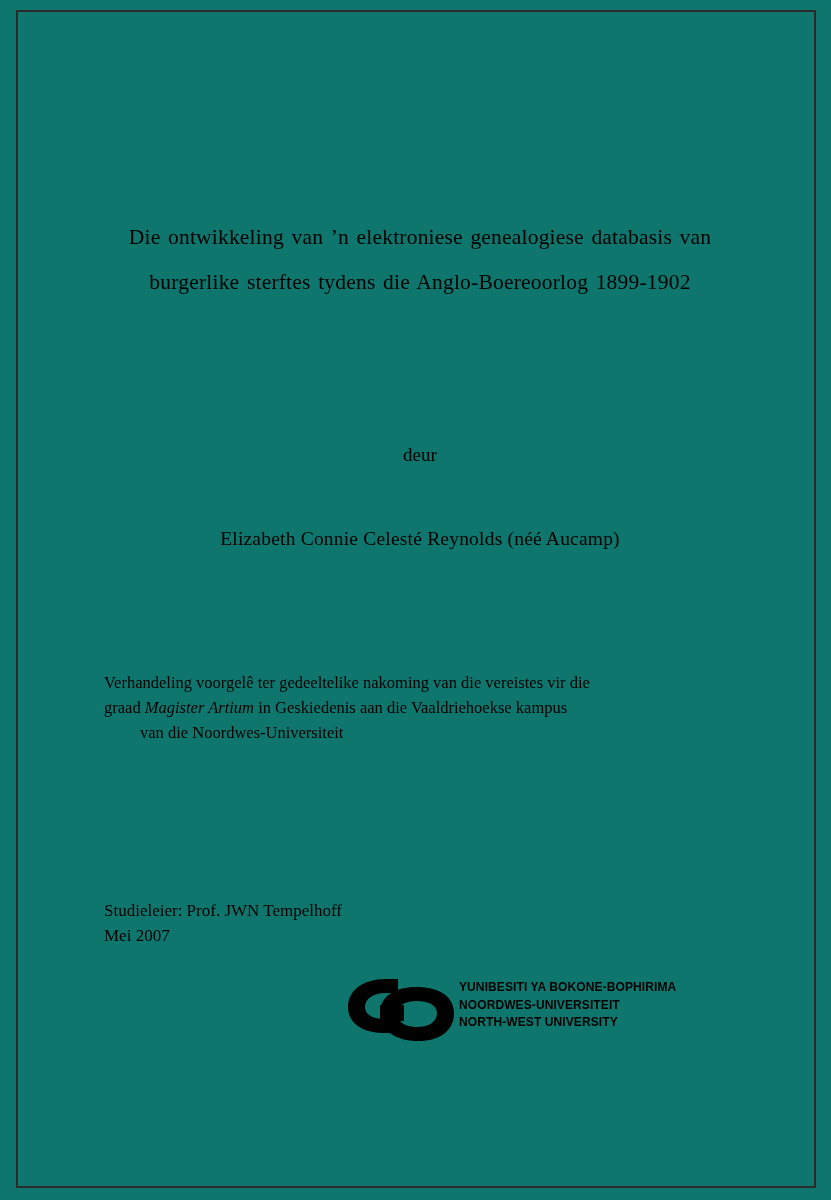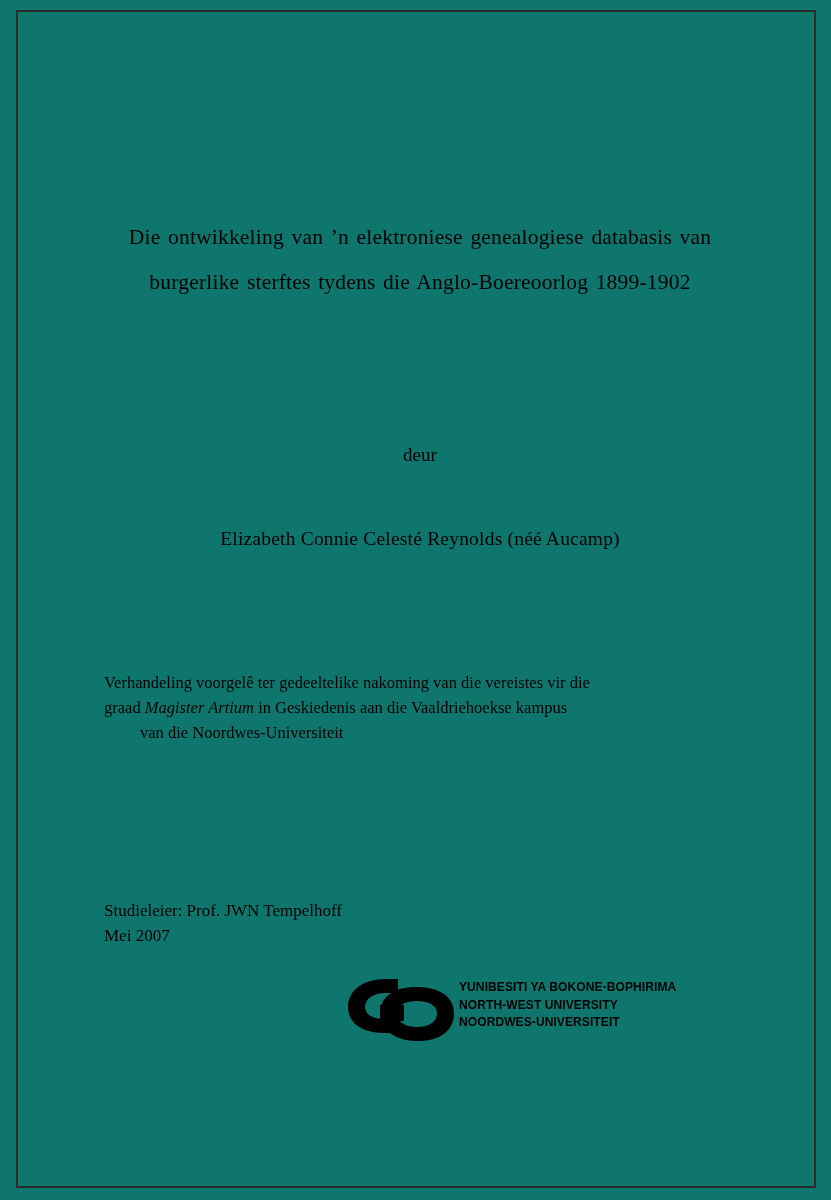--- a/index.html
+++ b/index.html
@@ -155,19 +155,19 @@
     <div class="logo-wrap">
       <svg class="logo-mark" viewBox="0 0 110 66">
         <g fill="#000000">
           <path d="M40 2 C16 2 2 14 2 30 C2 46 16 56 38 56 L52 56 L52 42 L38 42 C26 42 19 37 19 30 C19 22 27 16 40 16 L52 16 L52 2 Z"></path>
           <path d="M70 10 C48 10 34 20 34 36 C34 52 48 64 72 64 C96 64 108 52 108 36 C108 20 94 10 70 10 Z M71 24 C84 24 91 29 91 36 C91 44 84 50 71 50 C58 50 51 44 51 36 C51 29 58 24 71 24 Z"></path>
           <rect x="34" y="28" width="24" height="16"></rect>
         </g>
       </svg>
       <div class="logo-text">
         <div>YUNIBESITI YA BOKONE-BOPHIRIMA</div>
+        <div>NOORDWES-UNIVERSITEIT</div>
         <div>NORTH-WEST UNIVERSITY</div>
-        <div>NOORDWES-UNIVERSITEIT</div>
       </div>
     </div>
 
   </div>
 </div>
 
 </body></html>

